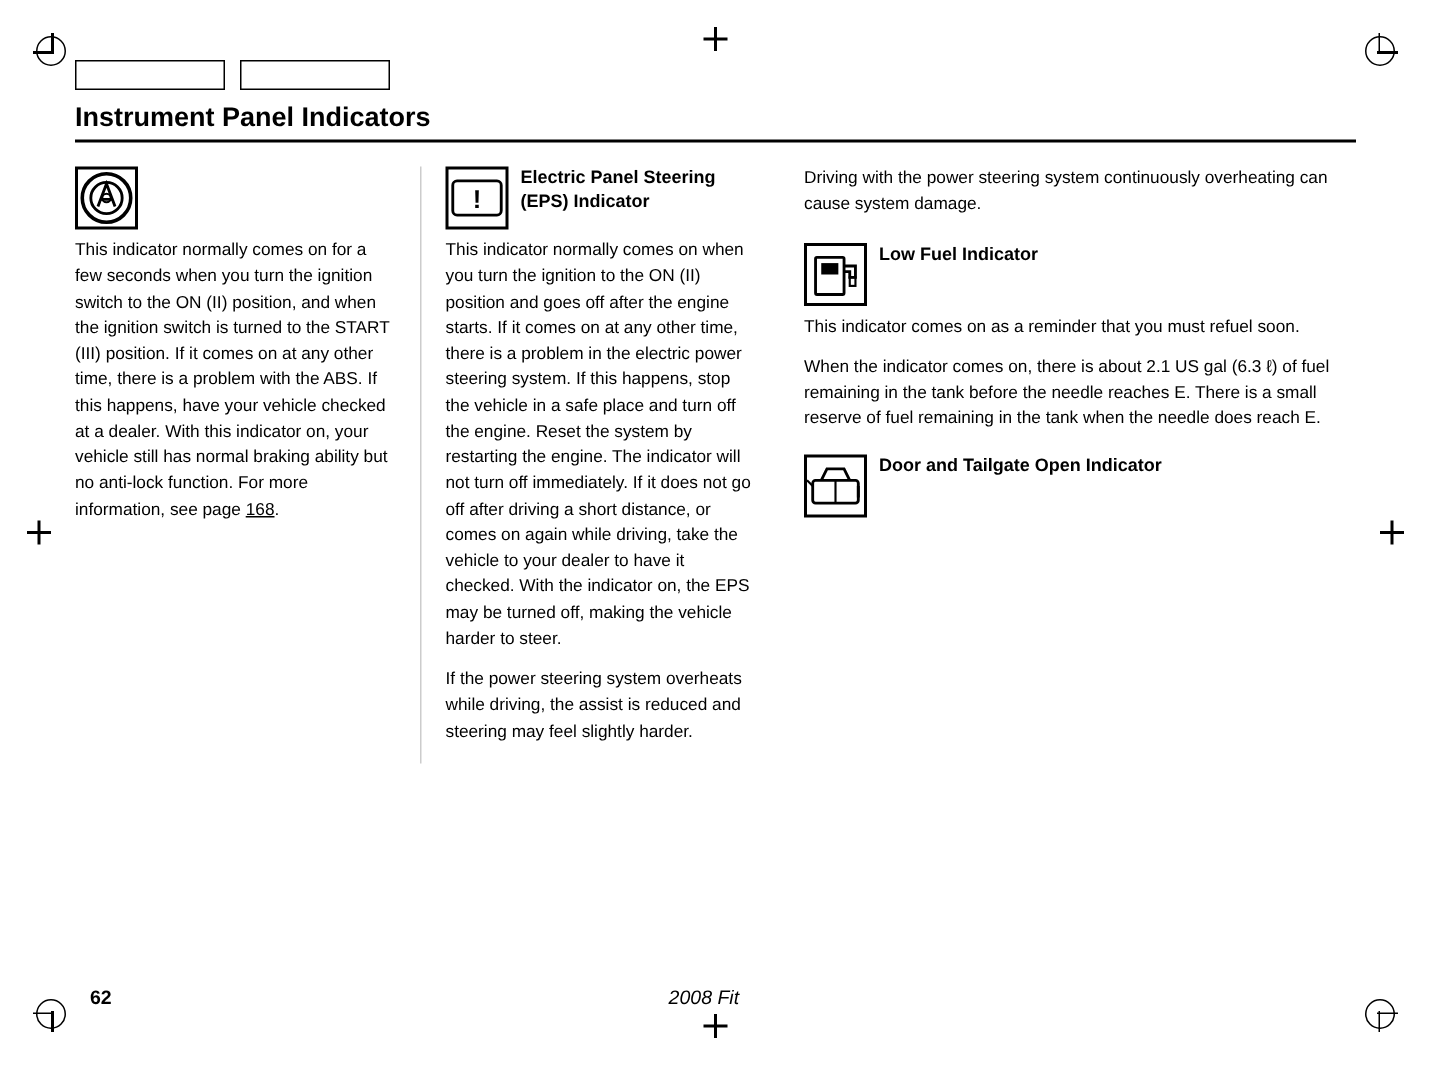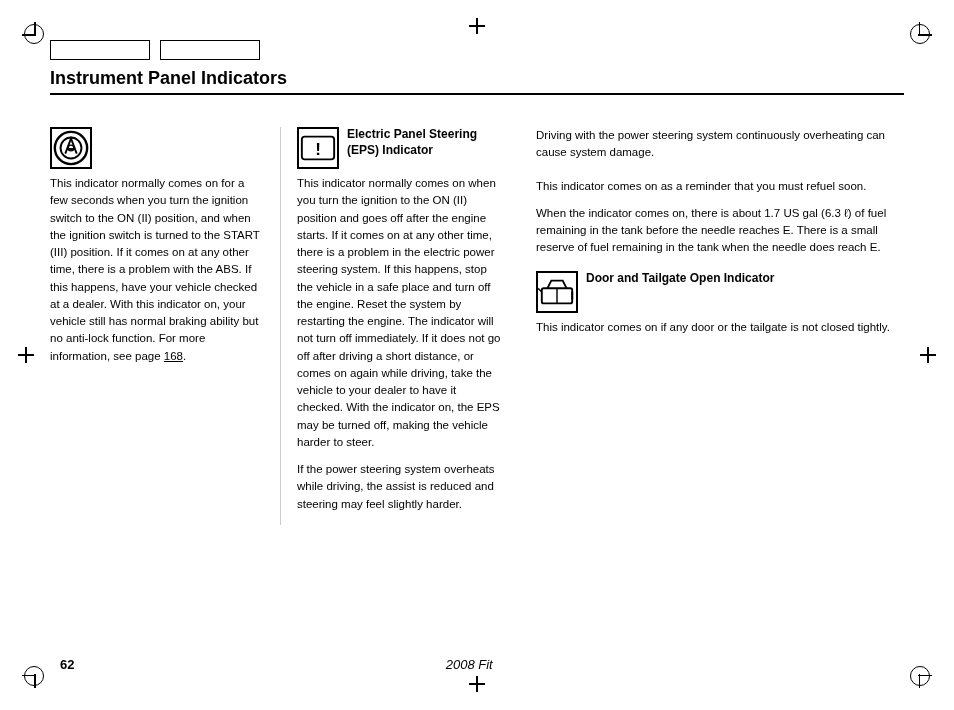--- a/index.html
+++ b/index.html
@@ -97,21 +97,21 @@
       border: 1.5px solid #000;
       background: #fff;
     }
 
     
     .section-title {
       font-size: 18px;
       font-weight: bold;
       border-bottom: 2px solid #000;
       padding-bottom: 4px;
-      margin-bottom: 32px;
+      margin-bottom: 16px;
     }
 
     
     .content-area {
       display: flex;
       gap: 0px;
     }
 
     .col-left {
       width: 230px;
@@ -265,43 +265,55 @@
         </div>
         <div class="indicator-body" style="margin-bottom:10px;">This indicator normally comes on when you turn the ignition to the ON (II) position and goes off after the engine starts. If it comes on at any other time, there is a problem in the electric power steering system. If this happens, stop the vehicle in a safe place and turn off the engine. Reset the system by restarting the engine. The indicator will not turn off immediately. If it does not go off after driving a short distance, or comes on again while driving, take the vehicle to your dealer to have it checked. With the indicator on, the EPS may be turned off, making the vehicle harder to steer.</div>
         <div class="indicator-body">If the power steering system overheats while driving, the assist is reduced and steering may feel slightly harder.</div>
       </div>
     </div>
 
     <div class="col-right">
       <div class="indicator-body" style="margin-bottom: 16px;">Driving with the power steering system continuously overheating can cause system damage.</div>
 
       <div class="indicator-section">
+        <div class="indicator-header">
+          <div class="indicator-icon fuel-icon-wrap">
+            <svg viewBox="0 0 40 40" xmlns="http://www.w3.org/2000/svg">
+
+              <rect x="6" y="8" width="20" height="26" rx="1" fill="none" stroke="#000" stroke-width="2"></rect>
+              <rect x="10" y="12" width="12" height="8" fill="#000"></rect>
+
+              <path d="M26 14 L34 14 L34 22 L30 22 L30 18 L26 18" fill="none" stroke="#000" stroke-width="2"></path>
+              <rect x="30" y="22" width="4" height="6" fill="none" stroke="#000" stroke-width="1.5"></rect>
+            </svg>
+          </div>
+          <div class="indicator-title">Low Fuel Indicator</div>
+        </div>
         <div class="indicator-body" style="margin-bottom:10px;">This indicator comes on as a reminder that you must refuel soon.</div>
-        <div class="indicator-body" style="margin-bottom:14px;">When the indicator comes on, there is about 1.7 US gal (6.3 ℓ) of fuel remaining in the tank before the needle reaches E. There is a small reserve of fuel remaining in the tank when the needle does reach E.</div>
+        <div class="indicator-body" style="margin-bottom:14px;">When the indicator comes on, there is about 2.1 US gal (6.3 ℓ) of fuel remaining in the tank before the needle reaches E. There is a small reserve of fuel remaining in the tank when the needle does reach E.</div>
       </div>
 
       <div class="indicator-section">
         <div class="indicator-header">
           <div class="indicator-icon door-icon-wrap">
             <svg viewBox="0 0 40 40" xmlns="http://www.w3.org/2000/svg">
 
               <rect x="4" y="16" width="32" height="16" rx="2" fill="none" stroke="#000" stroke-width="2"></rect>
 
               <path d="M10 16 L14 8 L26 8 L30 16" fill="none" stroke="#000" stroke-width="2"></path>
 
               <line x1="20" y1="16" x2="20" y2="32" stroke="#000" stroke-width="1.5"></line>
 
               <line x1="36" y1="20" x2="36" y2="28" stroke="#000" stroke-width="2"></line>
 
               <line x1="4" y1="20" x2="0" y2="16" stroke="#000" stroke-width="1.5"></line>
             </svg>
           </div>
           <div class="indicator-title">Door and Tailgate Open Indicator</div>
         </div>
-        <div class="indicator-body">This indicator comes on if any door or the tailgate is not closed tightly.</div>
       </div>
     </div>
 
   </div>
 
   <div class="page-footer">
     <span class="page-number">62</span>
     <span class="footer-title">2008  Fit</span>
     <span style="width:30px;"></span>
   </div>

